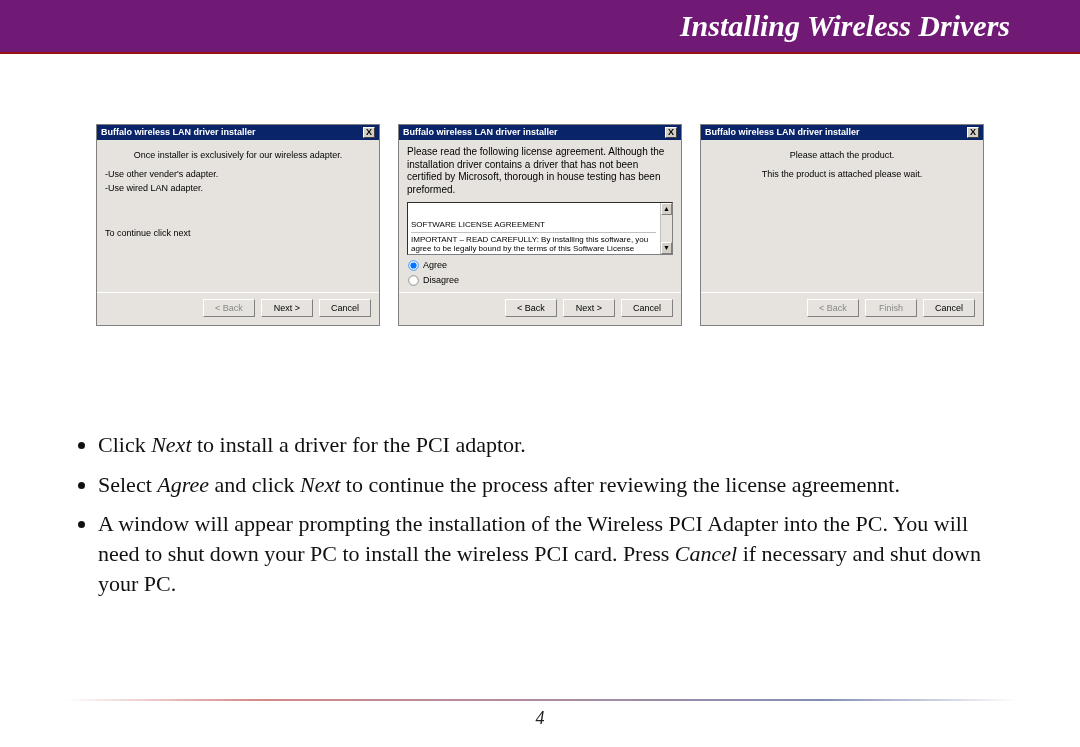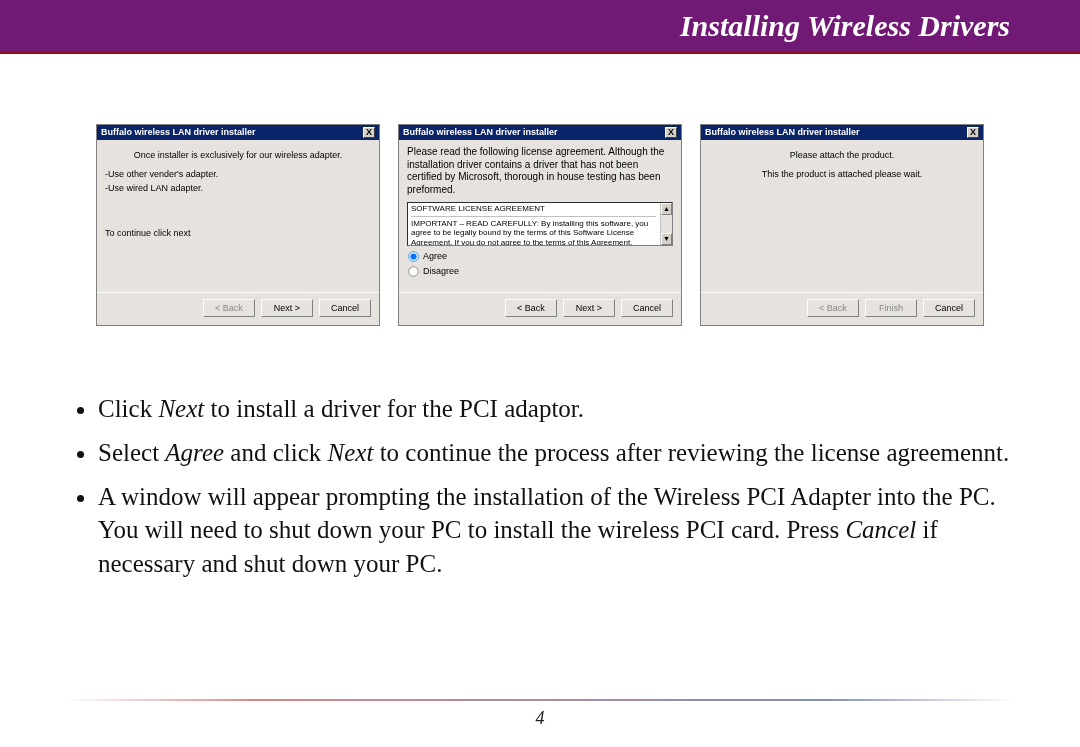--- a/index.html
+++ b/index.html
@@ -91,22 +91,22 @@
     background: #e6e3de;
     border: 1px solid #808080;
     border-top-color: #fff;
     border-left-color: #fff;
     padding: 0 4px;
   }
   .btn.disabled { color: #888; }
   .license-box {
     background: #fff;
     border: 1px inset #808080;
-    height: 44px;
-    padding: 1px 3px;
+    height: 53px;
+    padding: 17px 3px;
     font-size: 8px;
     line-height: 1.2;
     position: relative;
     overflow: hidden;
     margin-bottom: 4px;
   }
   .license-box .scrollbar {
     position: absolute;
     right: 0; top: 0; bottom: 0;
     width: 12px;
@@ -119,22 +119,22 @@
     background: #d4d0c8;
     border: 1px solid #808080;
     border-top-color:#fff; border-left-color:#fff;
     font-size:7px; text-align:center; line-height:10px;
   }
   .scrollbar .arrow.up { top:0; }
   .scrollbar .arrow.dn { bottom:0; }
   .radio { display:block; margin-top:2px; }
   .radio input { vertical-align: middle; margin:0 3px 0 0; transform: scale(0.8);}
   .bullets {
-    margin: 66px 70px 0 70px;
-    font-size: 25px;
+    margin: 104px 70px 0 70px;
+    font-size: 22px;
     line-height: 1.35;
   }
   .bullets ul { padding-left: 28px; margin:0; }
   .bullets li { margin-bottom: 10px; }
   .bullets em { font-style: italic; }
   .footer-rule {
     position: absolute;
     bottom: 46px;
     left: 64px;
     right: 64px;

